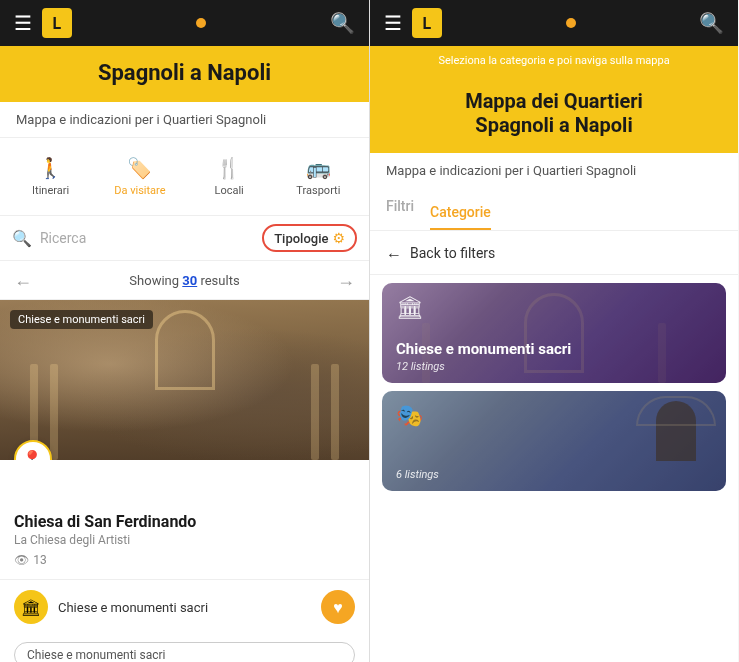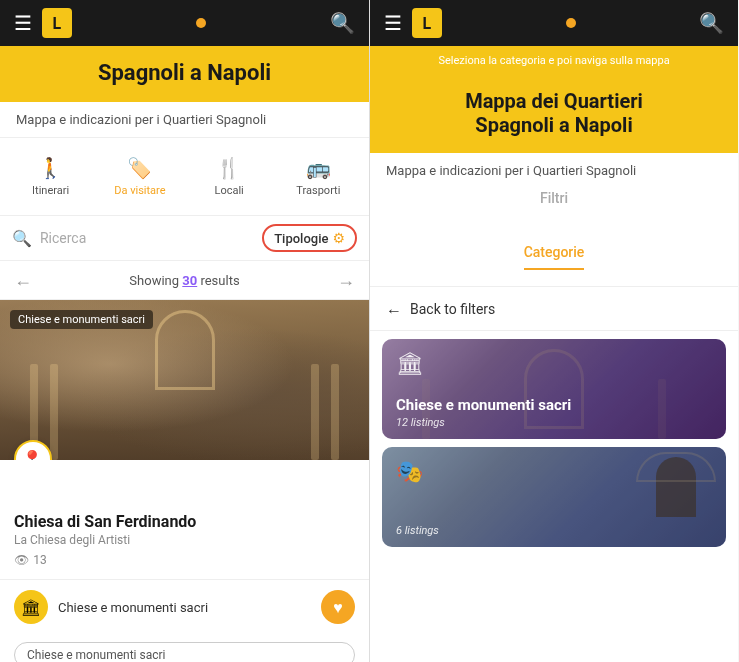--- a/index.html
+++ b/index.html
@@ -157,21 +157,21 @@
       border-bottom: 1px solid #eee;
       flex-shrink: 0;
     }
     .nav-arrow {
       font-size: 18px;
       color: #999;
       cursor: pointer;
     }
     .results-bold {
       font-weight: 700;
-      color: #8b5cf6;
+      color: #1d4ed8;
       text-decoration: underline;
     }
 
     .card {
       flex-shrink: 0;
       margin: 0;
     }
     .card-image {
       width: 100%;
       height: 160px;
@@ -306,25 +306,24 @@
     .desc-bar2 {
       padding: 10px 16px 6px;
       font-size: 13px;
       color: #555;
       flex-shrink: 0;
     }
 
     .filter-tabs {
       display: flex;
       align-items: center;
-      padding: 6px 16px 16px;
+      padding: 6px 16px 0;
       gap: 16px;
       border-bottom: 1px solid #eee;
       flex-shrink: 0;
-      flex-direction: column;
     }
     .filter-tab {
       font-size: 14px;
       font-weight: 500;
       color: #aaa;
       padding-bottom: 8px;
       cursor: pointer;
     }
     .filter-tab.active {
       color: #f5a623;

